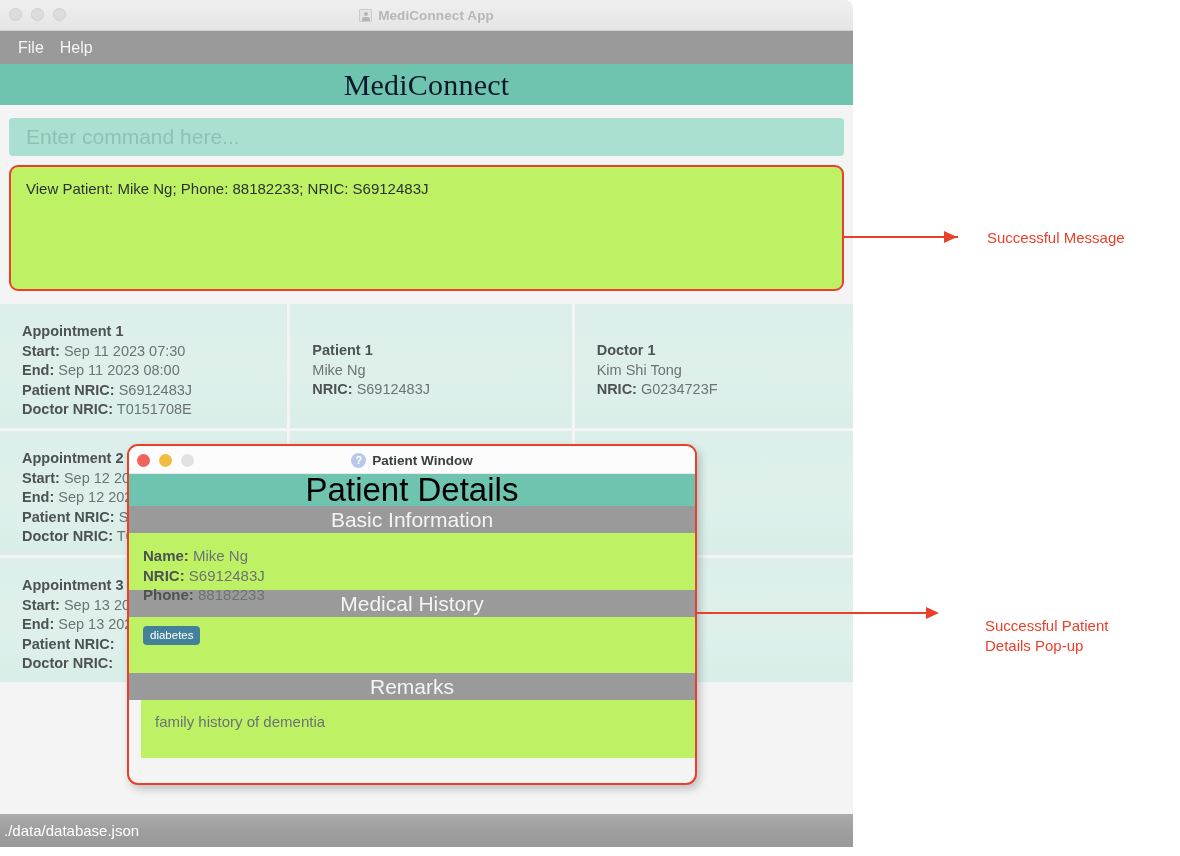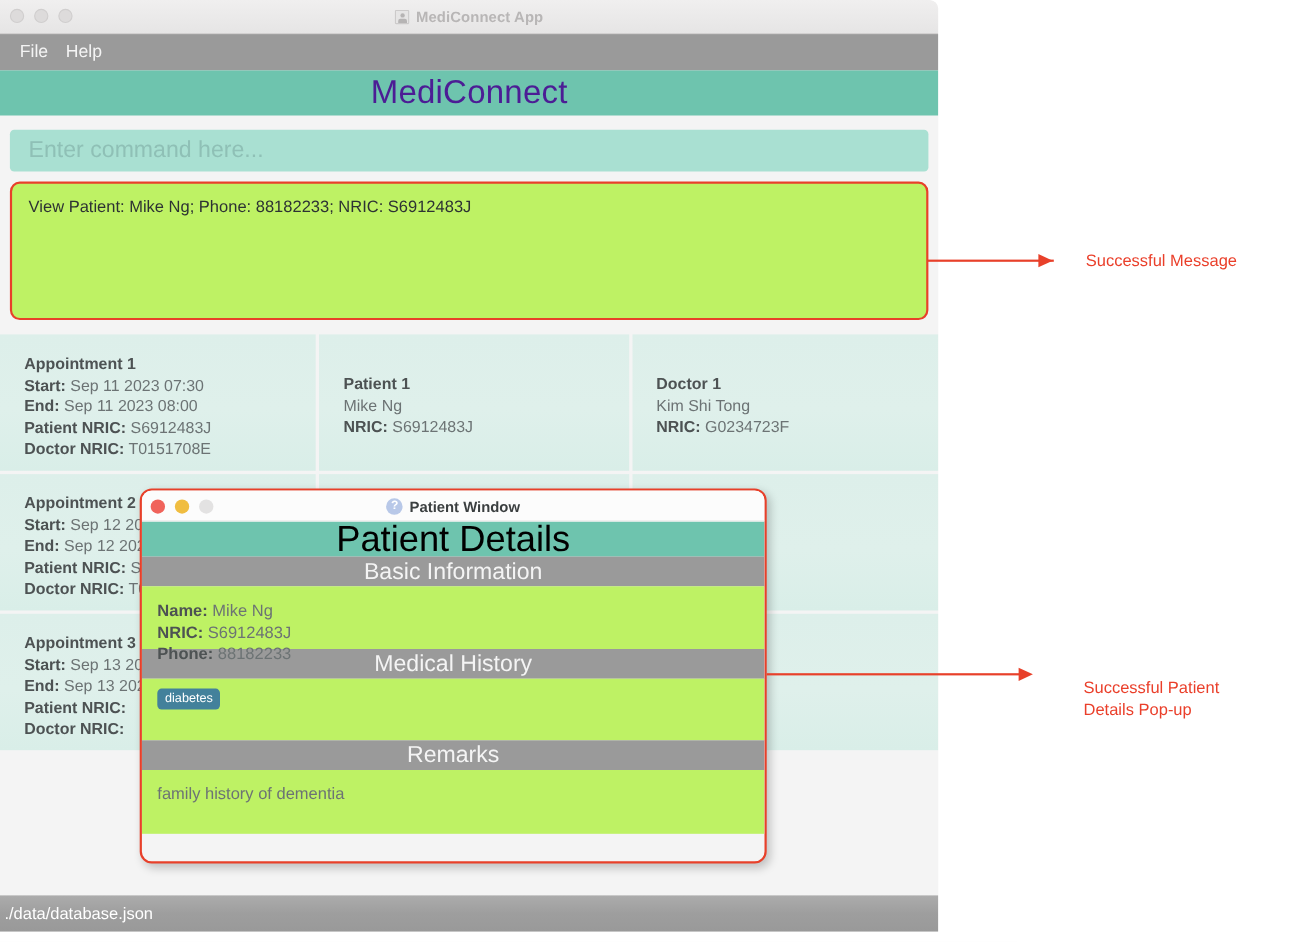--- a/index.html
+++ b/index.html
@@ -49,21 +49,21 @@
   #menubar {
     height: 33px; background: #9a9a9a; display: flex; align-items: center;
     padding-left: 18px; gap: 16px;
   }
   .menu-item { color: #f4f4f4; font-size: 16px; }
 
   #brand-banner {
     height: 41px; background: #6ec4ae; display: flex; align-items: center;
     justify-content: center;
   }
-  #brand-text { color: #4c1d95; font-size: 30px; letter-spacing: .2px; }
+  #brand-text { color: #0f172a; font-size: 30px; letter-spacing: .2px; font-family: Liberation Serif, serif; }
 
   #command-wrap { padding: 13px 9px 9px 9px; }
   #command-box {
     height: 38px; background: #a9e0d2; border: none; border-radius: 4px;
     width: 100%; display: flex; align-items: center; padding: 0 17px;
   }
   #command-placeholder { color: #8fc0b6; font-size: 21px; }
 
   #result-outer { padding: 0 9px; }
   #result-box {
@@ -137,21 +137,21 @@
     justify-content: center;
   }
   .section-head span { color: #f4f4f4; font-size: 21px; }
   .section-body { background: #bef264; padding: 13px 14px 0 14px; }
   .section-body .line {
     font-size: 15px; line-height: 19.5px; color: #6c7374;
   }
   .section-body .line b { color: #4d5253; }
   #basic-body { height: 57px; }
   #history-body { height: 56px; padding-top: 8px; }
-  #remarks-body { height: 58px; }
+  #remarks-body { height: 58px; margin-left: 12px; }
   .tag {
     display: inline-block; background: #43819b; color: #ffffff;
     font-size: 11.5px; padding: 3px 7px 4px 7px; border-radius: 4px;
   }
   #remarks-text { font-size: 15px; color: #6c7374; }
 
   
   .anno-label {
     position: absolute; color: #ea3f2a; font-size: 15px; line-height: 20px;
   }

